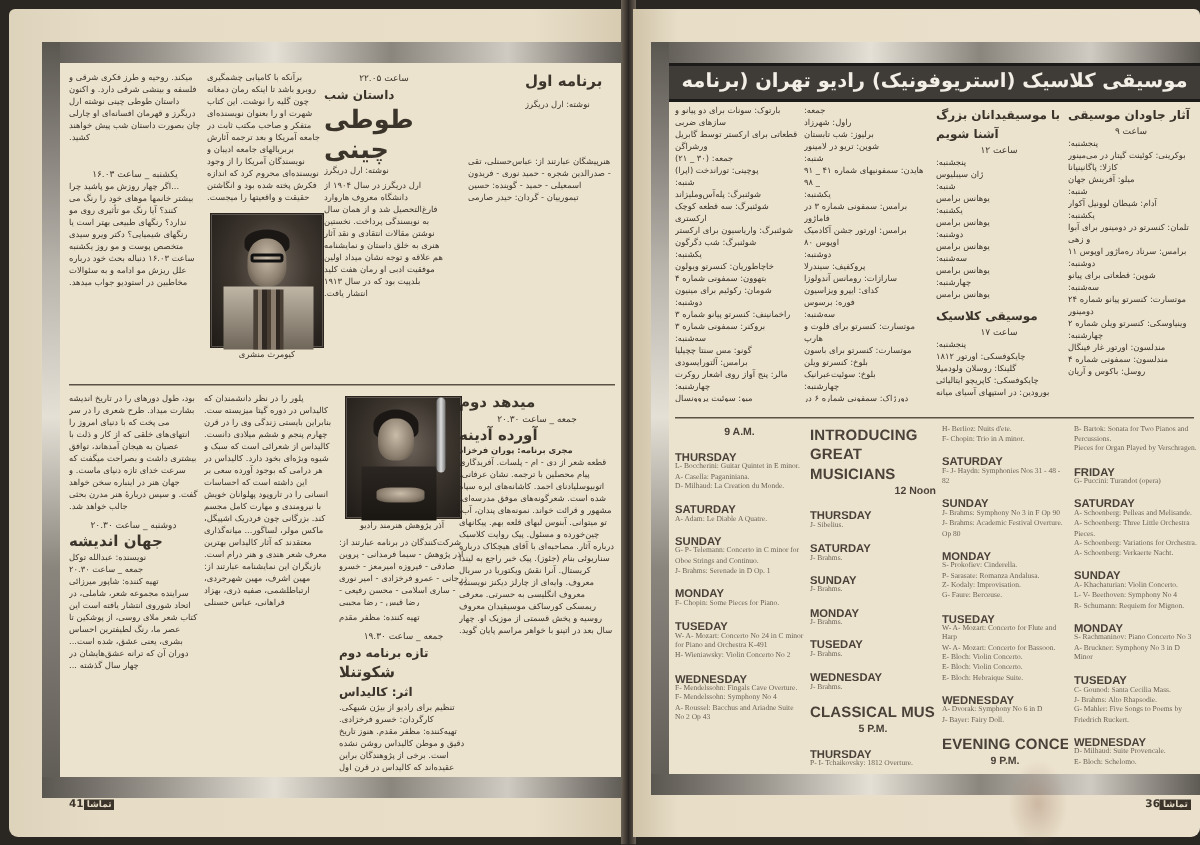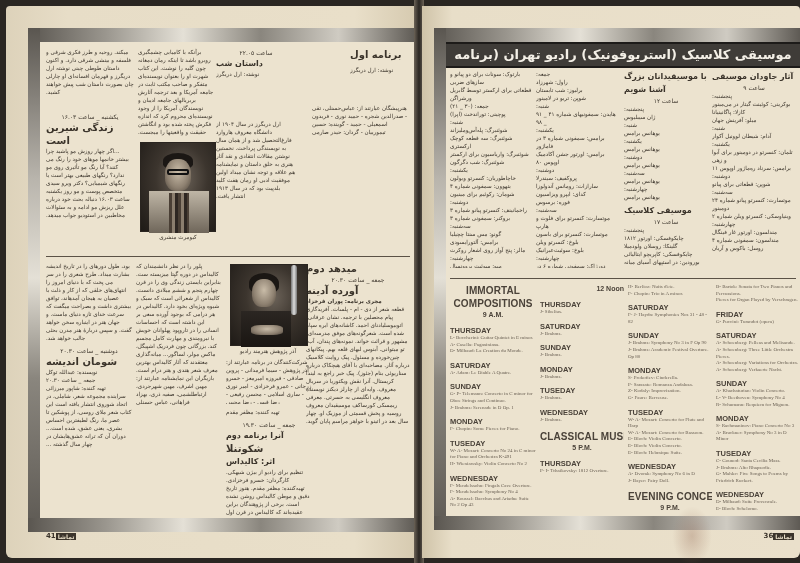--- a/index.html
+++ b/index.html
@@ -61,20 +61,21 @@
     <div class="bar-h" style="left:22px; top:512px; width:388px;"></div>
 
     <div class="content-box" style="left:34px; top:36px; width:376px; height:476px;">
 
       <div class="col fa fa-head" style="right:6px; top:6px; width:60px;">برنامه اول</div>
       <div class="col fa fa-small" style="right:8px; top:24px; width:58px; height:36px;"><span>نوشته: ارل دریگرز</span></div>
 
       <div class="col" style="left:176px; top:6px; width:80px; height:70px;">
         <div class="fa fa-time">ساعت ۲۲.۰۵</div>
         <div class="fa fa-head fa-center" style="font-size:8px;">داستان شب</div>
+        <div class="fa fa-big fa-center" style="font-size:17px; line-height:20px;">طوطی چینی</div>
         <div class="fa fa-small fa-center">نوشته: ارل دریگرز</div>
 
       </div>
 
       <div class="col fa fa-small" style="right:6px; top:62px; width:98px; height:140px;">هنرپیشگان عبارتند از: عباس‌حسنلی، تقی - صدرالدین شجره - حمید نوری - فریدون اسمعیلی - حمید - گوینده: حسین تیمورییان - گردان: حیدر صارمی</div>
 
       <div class="col fa fa-small" style="left:98px; top:6px; width:76px; height:220px;">برآنکه با کامیابی چشمگیری روبرو باشد تا اینکه رمان دمغانه چون گلیه را نوشت. این کتاب شهرت او را بعنوان نویسنده‌ای متفکر و صاحب مکتب ثابت در جامعه آمریکا و بعد ترجمه آثارش بربریالهای جامعه ادیبان و نویسندگان آمریکا را از وجود نویسنده‌ای محروم کرد که اندازه فکرش پخته شده بود و انگاشتن حقیقت و واقعیتها را میجست.</div>
       <div class="col fa fa-small" style="left:6px; top:6px; width:88px; height:60px;">میکند. روحیه و طرز فکری شرقی و فلسفه و بینشی شرقی دارد. و اکنون داستان طوطی چینی نوشته ارل دریگرز و قهرمان افسانه‌ای او چارلی چان بصورت داستان شب پیش خواهند کشید.</div>
       <div class="col fa fa-small" style="left:176px; top:78px; width:80px; height:130px;">ارل دریگرز در سال ۱۹۰۴ از دانشگاه معروف هاروارد فارغ‌التحصیل شد و از همان سال به نویسندگی پرداخت. نخستین نوشتن مقالات انتقادی و نقد آثار هنری به خلق داستان و نمایشنامه هم علاقه و توجه نشان میداد اولین موفقیت ادبی او رمان هفت کلید بلدپیت بود که در سال ۱۹۱۳ انتشار یافت.</div>
 
@@ -82,21 +83,20 @@
         <div class="hair" style="left:22px; top:10px; width:30px; height:16px;"></div>
         <div class="face" style="left:24px; top:16px; width:26px; height:32px;"></div>
         <div class="glasses" style="left:26px; top:26px; width:22px;"></div>
         <div class="jacket" style="left:8px; top:48px; width:60px; height:42px;"></div>
         <div class="shirt" style="left:28px; top:50px; width:20px; height:40px;"></div>
       </div>
       <div class="caption" style="left:100px; top:192px; width:76px;">کیومرث منشری</div>
 
       <div class="col" style="left:6px; top:70px; width:88px; height:140px;">
         <div class="fa fa-time">یکشنبه _ ساعت ۱۶.۰۳</div>
-        <div class="fa fa-head fa-center">زندگی شیرین است</div>
         <div class="fa fa-small">...اگر چهار روزش مو پاشید چرا بیشتر خانمها موهای خود را رنگ می کنند؟ آیا رنگ مو تأثیری روی مو ندارد؟ رنگهای طبیعی بهتر است یا رنگهای شیمیایی؟ دکتر ویرو سیدی متخصص پوست و مو روز یکشنبه ساعت ۱۶.۰۳ دنباله بحث خود درباره علل ریزش مو ادامه و به سئوالات مخاطبین در استودیو جواب میدهد.</div>
       </div>
 
       <div class="hr" style="left:6px; top:214px; width:364px;"></div>
 
       <div class="col" style="right:6px; top:220px; width:104px; height:250px;">
         <div class="fa fa-head">میدهد دوم</div>
         <div class="fa fa-time">جمعه _ ساعت ۲۰.۳۰</div>
         <div class="fa fa-head fa-center">آورده آدینه</div>
         <div class="fa fa-small" style="font-weight:bold;">مجری برنامه: پوران فرخزاد</div>
@@ -110,32 +110,32 @@
         <div class="face" style="left:20px; top:60px; width:32px; height:10px; border-radius:30%;"></div>
         <div class="mic" style="left:60px; top:0; width:6px; height:50px;"></div>
       </div>
       <div class="caption" style="left:186px; top:306px; width:84px;">آذر پژوهش هنرمند رادیو</div>
 
       <div class="col fa fa-small" style="left:186px; top:316px; width:86px; height:46px;">شرکت‌کنندگان در برنامه عبارتند از: آذر پژوهش - سیما فرمدانی - پروین صادقی - فیروزه امیرمعز - خسرو زرجانی - عمرو فرخزادی - امیر نوری - ساری اسلامی - محسن رفیعی - رضا قیس - رضا مجیبی</div>
       <div class="col fa fa-small fa-center" style="left:186px; top:366px; width:86px;">تهیه کننده: مظفر مقدم</div>
 
       <div class="col" style="left:186px; top:378px; width:86px; height:96px;">
         <div class="fa fa-time">جمعه _ ساعت ۱۹.۳۰</div>
-        <div class="fa fa-head fa-center" style="font-size:8px;">آنرا برنامه دوم</div>
+        <div class="fa fa-head fa-center" style="font-size:8px;">تازه برنامه دوم</div>
         <div class="fa fa-head fa-center">شکوتنلا</div>
         <div class="fa fa-head fa-center" style="font-size:8px;">اثر: کالیداس</div>
         <div class="fa fa-small">تنظیم برای رادیو از بیژن شیهکی. کارگردان: خسرو فرخزادی. تهیه‌کننده: مظفر مقدم. هنوز تاریخ دقیق و موطن کالیداس روشن نشده است. برخی از پژوهندگان براین عقیده‌اند که کالیداس در قرن اول پیش از میلاد زندگی میکرده است ولی نمونه زبانشناسان و متودولوژیستها این</div>
       </div>
 
       <div class="col fa fa-small" style="left:96px; top:220px; width:86px; height:250px;">پلور را در نظر دانشمندان که کالیداس در دوره گپتا میزیسته ست. بنابراین بایستی زندگی وی را در قرن چهارم پنجم و ششم میلادی دانست. کالیداس از شعرائی است که سبک و شیوه ویژه‌ای بخود دارد. کالیداس در هر درامی که بوجود آورده سعی بر این داشته است که احساسات انسانی را در تاروپود پهلوانان خویش با نیرومندی و مهارت کامل مجسم کند. بزرگانی چون فردریک اشپیگل، ماکس مولر، لساگور... میانه‌گذاری معتقدند که آثار کالیداس بهترین معرف شعر هندی و هنر درام است. بازیگران این نمایشنامه عبارتند از: مهین اشرف، مهین شهرجردی، ارتباطلشمی، صفیه ذری، بهزاد فراهانی، عباس حسنلی</div>
 
       <div class="col" style="left:6px; top:220px; width:86px; height:250px;">
         <div class="fa fa-small">بود، طول دورهای را در تاریخ اندیشه بشارت میداد. طرح شعری را در سر می پخت که با دنیای امروز را انتهای‌های خلقی که از کار و ذلت با عصیان به هیجان آمدهاند، توافق بیشتری داشت و بصراحت میگفت که سرعت خدای تازه دنیای ماست. و جهان هنر در اینباره سخن خواهد گفت. و سپس دربارهٔ هنر مدرن بحثی جالب خواهد شد.</div>
         <div class="fa fa-time" style="margin-top:4px;">دوشنبه _ ساعت ۲۰.۳۰</div>
-        <div class="fa fa-head fa-center">شومان اندیشه</div>
+        <div class="fa fa-head fa-center">جهان اندیشه</div>
         <div class="fa fa-small fa-center">نویسنده: عبدالله توکل</div>
         <div class="fa fa-small fa-center">جمعه _ ساعت ۲۰.۳۰</div>
         <div class="fa fa-small fa-center">تهیه کننده: شاپور میرزائی</div>
         <div class="fa fa-small">سراینده مجموعه شعر، شاملی، در اتحاد شوروی انتشار یافته است این کتاب شعر ملای روسی، از پوشکین تا عصر ما، رنگ لطیفترین احساس بشری، یعنی عشق، شده است... دوران آن که ترانه عشق‌هایشان در چهار سال گذشته ...</div>
       </div>
 
     </div>
 
     <div class="page-num" style="left:40px; top:526px;"><span>41</span><span class="logo-box">تماشا</span></div>
   </div>
@@ -259,21 +259,20 @@
           <div>مالر: پنج آواز روی اشعار روکرت</div>
           <div>چهارشنبه:</div>
           <div>میو: سوئیت پروونسال</div>
 
         </div>
       </div>
 
       <div class="hr" style="left:4px; top:210px; width:346px;"></div>
 
       <div class="col" style="left:4px; top:216px; width:86px; height:228px;">
-        <div class="en-head" style="text-align:center; font-size:10px;">IMMORTAL COMPOSITIONS</div>
         <div class="en-time" style="text-align:center;">9 A.M.</div>
         <div>
             <div class="en-day">THURSDAY</div>
             <div class="en-item">L- Boccherini: Guitar Quintet in E minor.</div>
             <div class="en-item">A- Casella: Paganiniana.</div>
             <div class="en-item">D- Milhaud: La Creation du Monde.</div>
           </div>
         <div>
             <div class="en-day">SATURDAY</div>
             <div class="en-item">A- Adam: Le Diable A Quatre.</div>
@@ -294,20 +293,21 @@
           </div>
         <div>
             <div class="en-day">WEDNESDAY</div>
             <div class="en-item">F- Mendelssohn: Fingals Cave Overture.</div>
             <div class="en-item">F- Mendelssohn: Symphony No 4</div>
             <div class="en-item">A- Roussel: Bacchus and Ariadne Suite No 2 Op 43</div>
           </div>
       </div>
 
       <div class="col" style="left:94px; top:216px; width:84px; height:228px;">
+        <div class="en-head" style="font-size:10px;">INTRODUCING GREAT MUSICIANS</div>
         <div class="en-time" style="text-align:right;">12 Noon</div>
         <div>
             <div class="en-day">THURSDAY</div>
             <div class="en-item">J- Sibelius.</div>
           </div>
         <div>
             <div class="en-day">SATURDAY</div>
             <div class="en-item">J- Brahms.</div>
           </div>
         <div>

